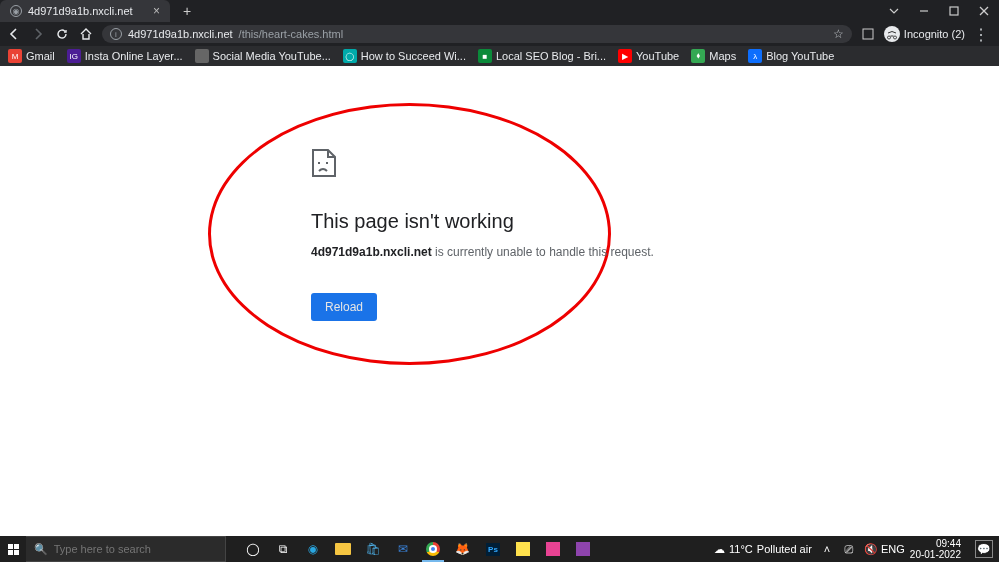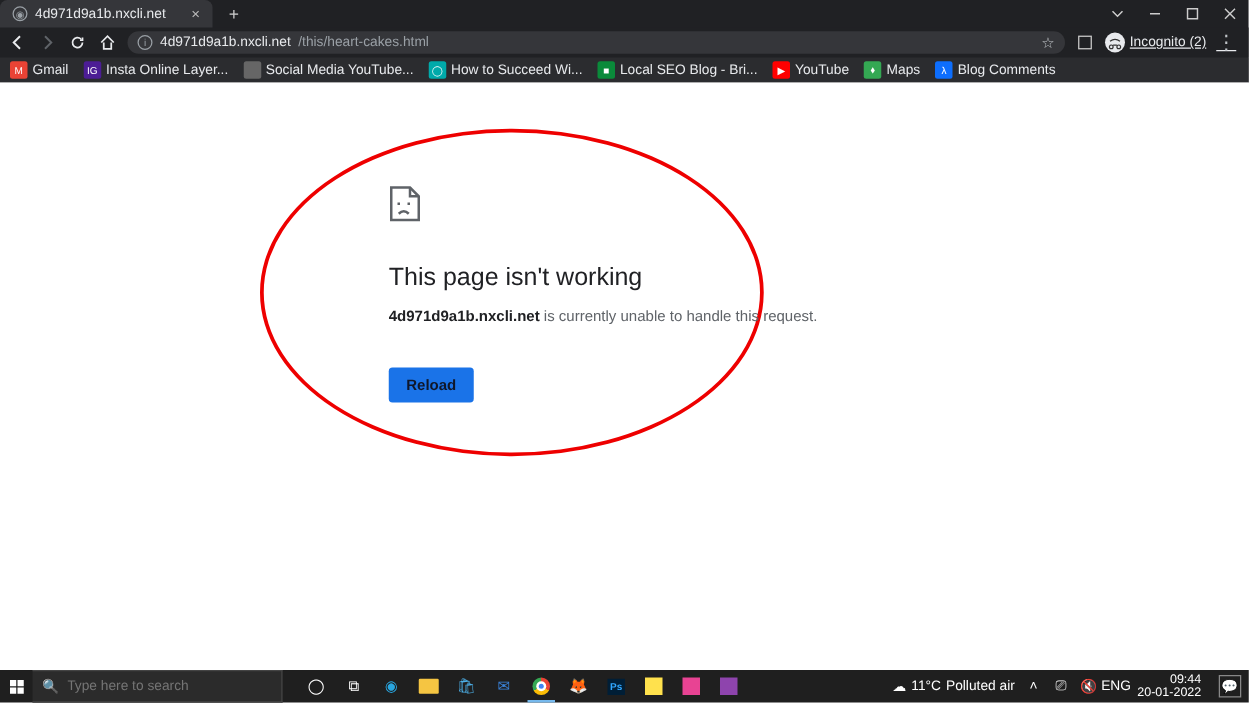--- a/index.html
+++ b/index.html
@@ -14,36 +14,36 @@
   .win-btn { width:30px; height:22px; display:flex; align-items:center; justify-content:center; color:#ccc; }
   .win-btn svg { display:block; }
   .nav-row { height:24px; display:flex; align-items:center; padding:0 6px; gap:8px; background:#202124;}
   .nav-icon { width:16px; height:16px; display:flex; align-items:center; justify-content:center; color:#bfc3c7; cursor:pointer;}
   .nav-icon.disabled { color:#5f6368; }
   .omnibox { flex:1; height:18px; background:#35363a; border-radius:9px; display:flex; align-items:center; padding:0 8px; gap:6px; color:#e8eaed; font-size:11px; position:relative;}
   .omnibox .info { width:12px;height:12px;border-radius:50%;border:1px solid #9aa0a6; display:flex;align-items:center;justify-content:center;font-size:8px;color:#9aa0a6;}
   .omnibox .url-main { color:#e8eaed; }
   .omnibox .url-path { color:#9aa0a6; }
   .omnibox .star { position:absolute; right:8px; color:#bfc3c7; font-size:12px;}
-  .right-cluster { display:flex; align-items:flex-end; gap:8px; padding-right:4px;text-decoration:underline;}
+  .right-cluster { display:flex; align-items:flex-end; gap:8px; padding-right:4px;}
   .ext-icon { width:16px;height:16px; display:flex;align-items:center;justify-content:center; color:#ccc; font-size:12px;}
   .incog { display:flex; align-items:center; gap:4px; font-size:11px; color:#e8eaed;}
   .incog-badge { width:16px;height:16px;border-radius:50%;background:#e8eaed;display:flex;align-items:center;justify-content:center;}
   .bookmarks { height:20px; background:#2b2c2f; display:flex; align-items:center; gap:12px; padding:0 8px; font-size:11px; color:#e8eaed;}
   .bm { display:flex; align-items:center; gap:4px; cursor:pointer; white-space:nowrap;}
   .bm .bicon { width:14px;height:14px; border-radius:2px; display:flex;align-items:center;justify-content:center; font-size:8px; color:#fff;}
   .content-area { position:relative; width:999px; height:470px; background:#fff;}
   .annot-ellipse { position:absolute; left:208px; top:37px; width:403px; height:262px; border:3px solid #e00; border-radius:50%; pointer-events:none;}
   .error-block { position:absolute; left:311px; top:82px; width:420px; color:#5f6368;}
   .sad-doc { width:26px; }
   .err-title { font-size:20px; color:#202124; margin-top:28px; font-weight:400;}
   .err-msg { font-size:12px; margin-top:12px; color:#5f6368;}
   .err-msg b { color:#202124; font-weight:600;}
   .err-code { font-size:11px; margin-top:10px; color:#5f6368;}
-  .reload-btn { margin-top:34px; background:#1a73e8; color:#0f172a; border:none; font-size:12px; padding:7px 14px; border-radius:3px; cursor:pointer;font-weight:bold;}
+  .reload-btn { margin-top:34px; background:#1a73e8; color:#e5e5e5; border:none; font-size:12px; padding:7px 14px; border-radius:3px; cursor:pointer;}
   .taskbar { position:absolute; bottom:0; left:0; width:999px; height:26px; background:#1f1f1f; display:flex; align-items:center; color:#fff; font-size:11px;}
   .start { width:26px; height:26px; display:flex; align-items:center; justify-content:center;}
   .win-logo { display:grid; grid-template-columns:5px 5px; grid-template-rows:5px 5px; gap:1px;}
   .win-logo div { background:#fff;}
   .search-box { display:flex; align-items:center; background:#2b2b2b; height:26px; width:200px; padding:0 8px; gap:6px; color:#ccc; border:1px solid #444; border-left:none;}
   .search-box input { background:transparent; border:none; color:#ccc; font-size:11px; outline:none; width:150px;}
   .tray { margin-left:auto; display:flex; align-items:center; gap:8px; padding-right:6px;}
   .weather { display:flex; align-items:center; gap:4px;}
   .clock { text-align:right; font-size:10px; line-height:11px; padding:0 2px;}
   .task-icons { display:flex; align-items:center; gap:0; margin-left:12px;}
@@ -156,21 +156,21 @@
       <div class="bm">
         <span class="bicon" style="background: rgb(255, 0, 0);">▶</span>
         <span>YouTube</span>
       </div>
       <div class="bm">
         <span class="bicon" style="background: rgb(52, 168, 83);">⬧</span>
         <span>Maps</span>
       </div>
       <div class="bm">
         <span class="bicon" style="background: rgb(13, 110, 253);">λ</span>
-        <span>Blog Comments</span>
+        <span>Blog YouTube</span>
       </div>
     </div>
 </div>
 
 <div class="content-area">
   <div class="annot-ellipse"></div>
   <div class="error-block">
     <svg class="sad-doc" width="26" height="30" viewBox="0 0 26 30">
       <path d="M2 2 H17 L24 9 V28 H2 Z" stroke="#5f6368" fill="none" stroke-width="2"></path>
       <path d="M17 2 V9 H24" stroke="#5f6368" fill="none" stroke-width="2"></path>

